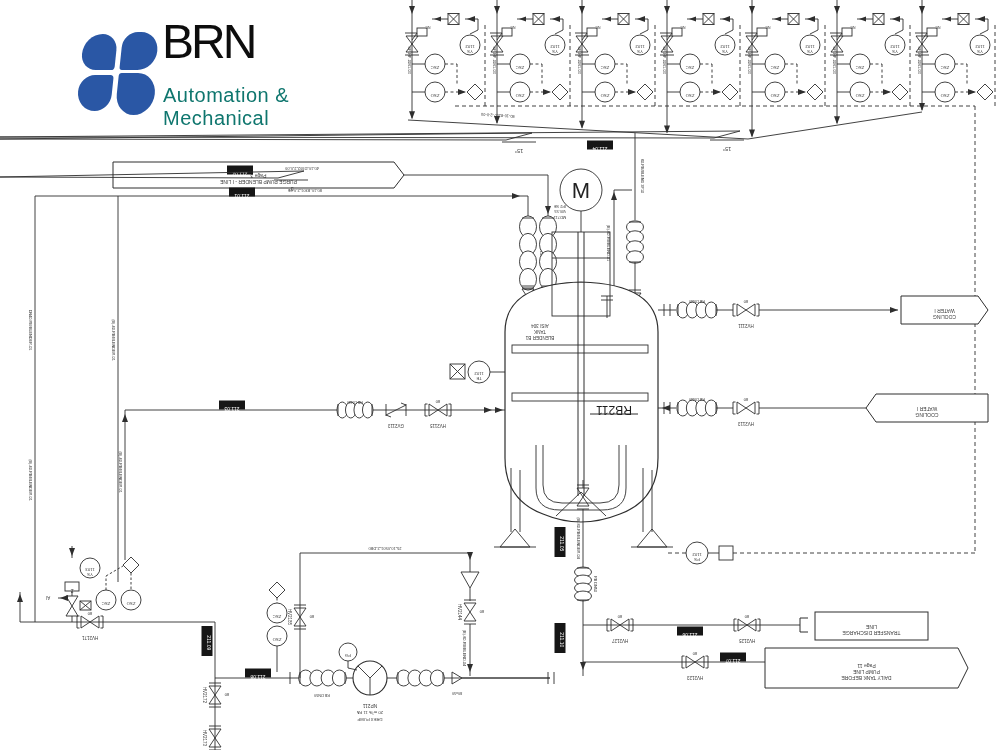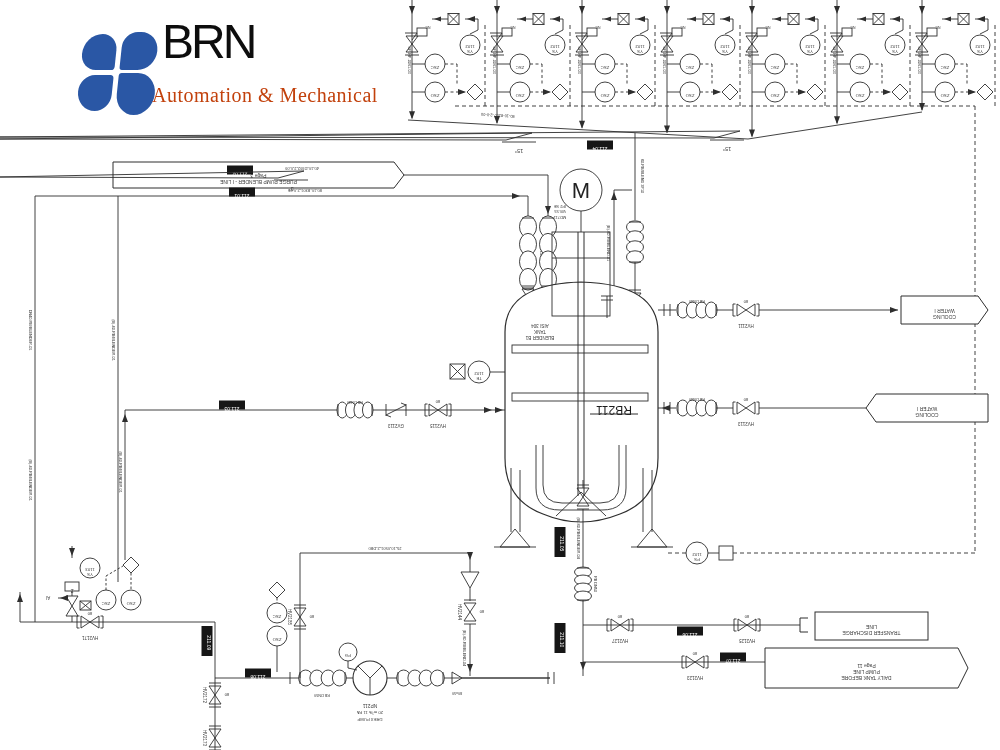--- a/index.html
+++ b/index.html
@@ -9,21 +9,21 @@
   
   #logo{position:absolute;left:62px;top:22px;width:330px;height:100px;background:#fff;}
   #logo .mark{position:absolute;left:16px;top:10px;width:76px;height:82px;transform:skewX(-6deg);}
   #logo .petal{position:absolute;background:#2a57a5;}
   #logo .p1{left:2px;top:2px;width:34px;height:36px;border-radius:55% 45% 10% 45%;}
   #logo .p2{left:41px;top:0px;width:36px;height:38px;border-radius:45% 55% 55% 8%;}
   #logo .p3{left:2px;top:43px;width:34px;height:36px;border-radius:45% 10% 45% 55%;}
   #logo .p4{left:41px;top:41px;width:38px;height:42px;border-radius:8% 55% 55% 55%;}
   #logo .word{position:absolute;left:100px;top:-8px;font-size:48px;font-weight:normal;
               letter-spacing:-3px;color:#0d0d0d;}
-  #logo .tag{position:absolute;left:90px;top:62px;font-size:20px;color:#c2410c;letter-spacing:0.5px;font-family:Liberation Serif, serif;}
+  #logo .tag{position:absolute;left:101px;top:62px;font-size:20px;color:#0f766e;letter-spacing:0.5px;}
 </style>
 </head>
 <body>
 
 <div id="stage">
   <svg id="pid" width="1000" height="750" viewBox="0 0 1000 750">
       <g>
         <line x1="412" y1="0" x2="412" y2="118.224" stroke="#2e2e2e" stroke-width="0.9"></line>
         <path d="M0,0 L-8,3 L-8,-3 Z" transform="translate(412,14) rotate(90)" fill="#2e2e2e"></path>
         <path d="M0,0 L-8,3 L-8,-3 Z" transform="translate(412,119.224) rotate(90)" fill="#2e2e2e"></path>

